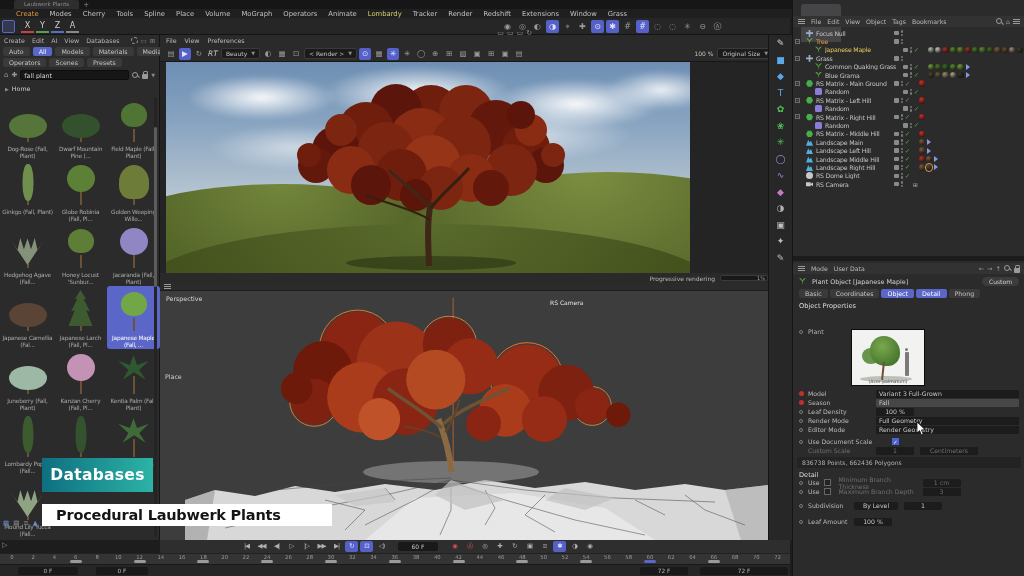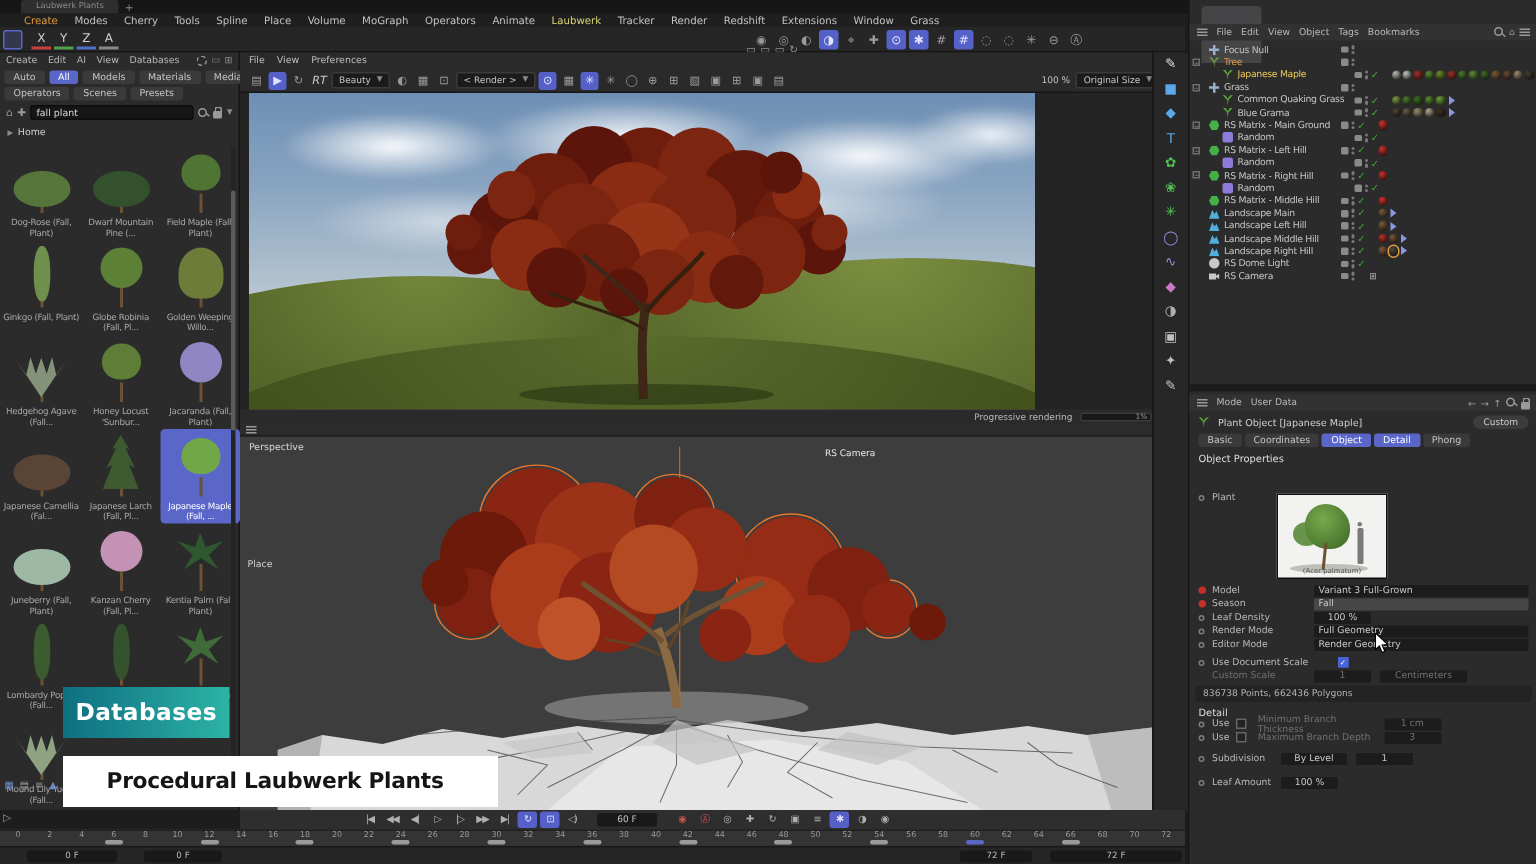--- a/index.html
+++ b/index.html
@@ -155,21 +155,21 @@
 #pt-crown2{position:absolute;left:10px;top:18px;width:18px;height:16px;border-radius:50%;background:#59893a;opacity:.9}
 #pt-trunk{position:absolute;left:30px;top:32px;width:2px;height:18px;background:#6b5136;transform:rotate(6deg)}
 #pt-man{position:absolute;left:52px;top:18px;width:5px;height:30px}
 #pt-man i{display:block;width:3px;height:3px;border-radius:50%;background:#7a7a7a;margin:0 auto}
 #pt-man b{display:block;width:4px;height:24px;background:#7a7a7a;margin:1px auto 0;border-radius:1px}
 #pt-shadow{position:absolute;left:8px;top:46px;width:52px;height:6px;background:rgba(90,100,80,.35);border-radius:50%}
 #pt-cap{position:absolute;left:0;bottom:1px;width:100%;text-align:center;font-size:4.6px;color:#555}
 
 #badge-capsules{position:absolute;left:42px;top:458px;width:111px;height:34px;background:linear-gradient(90deg,#0e6f80,#2cb3a6);display:flex;align-items:center;justify-content:center;z-index:30}
 #badge-capsules span{color:#fff;font-size:15.5px;font-weight:bold;letter-spacing:.3px}
-#badge-title{position:absolute;left:42px;top:504px;width:290px;height:34px;background:#fff;display:flex;align-items:center;padding-left:29px;z-index:30}
+#badge-title{position:absolute;left:42px;top:504px;width:290px;height:22px;background:#fff;display:flex;align-items:center;padding-left:14px;z-index:30}
 #badge-title span{color:#151515;font-size:14.5px;font-weight:bold;letter-spacing:-0.2px}
 
 .i-mag{position:relative;width:7px;height:7px;display:inline-block}
 .i-mag::before{content:"";position:absolute;left:0;top:0;width:4px;height:4px;border:1px solid #9a9a9a;border-radius:50%}
 .i-mag::after{content:"";position:absolute;left:4.5px;top:4.5px;width:3px;height:1px;background:#9a9a9a;transform:rotate(45deg)}
 .i-gear{width:7px;height:7px;border:1.4px dashed #9a9a9a;border-radius:50%;display:inline-block}
 .i-lock{position:relative;width:6px;height:5px;background:#9a9a9a;border-radius:1px;display:inline-block;margin-top:3px}
 .i-lock::before{content:"";position:absolute;left:1px;top:-3px;width:3px;height:3px;border:1px solid #9a9a9a;border-bottom:none;border-radius:2px 2px 0 0}
 #cursor{position:absolute;left:916px;top:422px;z-index:40}
 </style>
@@ -188,21 +188,21 @@
   <span style="color: rgb(224, 150, 60);">Create</span>
       <span>Modes</span>
       <span>Cherry</span>
       <span>Tools</span>
       <span>Spline</span>
       <span>Place</span>
       <span>Volume</span>
       <span>MoGraph</span>
       <span>Operators</span>
       <span>Animate</span>
-      <span style="color: rgb(216, 210, 118);">Laubwerk</span>
+      <span style="color: rgb(216, 210, 118);">Lombardy</span>
       <span>Tracker</span>
       <span>Render</span>
       <span>Redshift</span>
       <span>Extensions</span>
       <span>Window</span>
       <span>Grass</span>
     </div>
 
   <div id="toolbar2">
     <div class="hlbox"></div>

